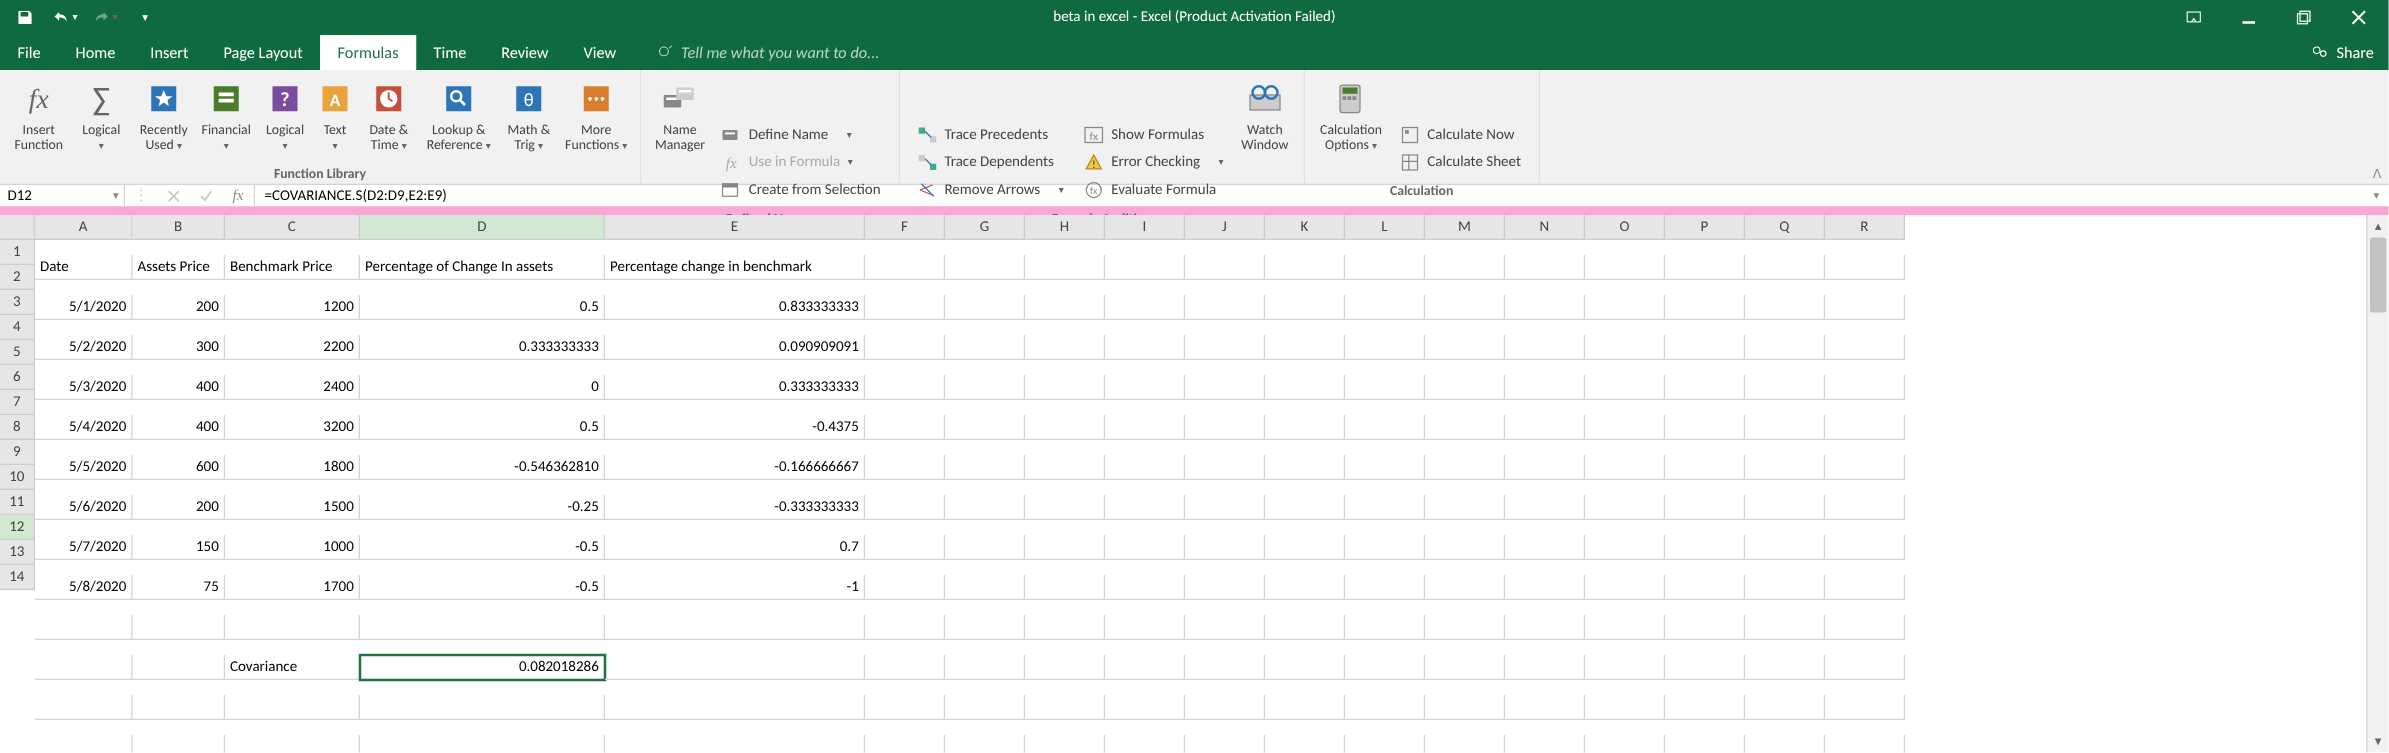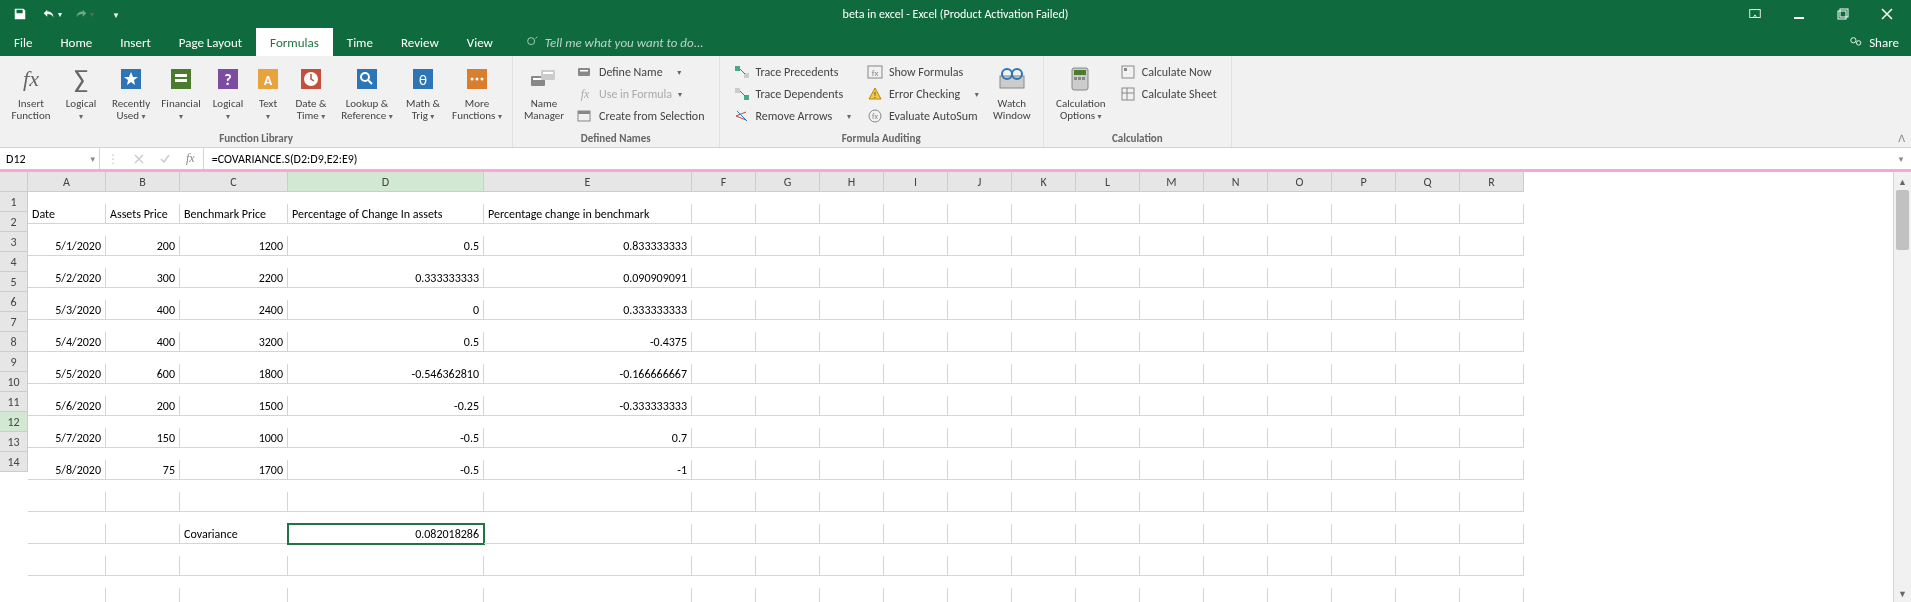--- a/index.html
+++ b/index.html
@@ -27,27 +27,27 @@
 
 
 .ribbon { height: 92px; background: #f1f1f1; border-bottom: 1px solid #d4d4d4; display: flex; }
 .ribbon-group { border-right: 1px solid #e1e1e1; display: flex; flex-direction: column; }
 .ribbon-group-content { flex: 1; display: flex; align-items: flex-start; padding: 4px 6px; }
 .ribbon-group-label { text-align: center; font-size: 11px; color: #666; padding-bottom: 2px; font-weight: bold; }
 .ribbon-btn-lg { display: flex; flex-direction: column; align-items: center; justify-content: flex-start; width: 50px; padding-top: 2px; cursor: pointer; }
 .ribbon-btn-lg .ico { height: 34px; display: flex; align-items: center; justify-content: center; }
 .ribbon-btn-lg .lbl { font-size: 11px; color: #444; text-align: center; line-height: 1.1; margin-top: 2px; }
 .drop-arrow { font-size: 8px; color: #666; }
-.ribbon-col { display: flex; flex-direction: column; gap: 2px; padding: 2px 4px; }
+.ribbon-col { display: flex; flex-direction: column; gap: 2px; padding: 2px 4px; margin-top: 36px; }
 .ribbon-btn-sm { display: flex; align-items: center; gap: 6px; font-size: 12px; color: #444; padding: 2px 4px; cursor: pointer; white-space: nowrap; }
 .ribbon-btn-sm .ico-sm { width: 16px; height: 16px; display: flex; align-items: center; justify-content: center; }
 .ribbon-btn-sm.disabled { color: #aaa; }
 
 
-.formula-bar-row { height: 24px; border-bottom: 3px solid #f9a8d4; display: flex; align-items: stretch; font-size: 12px; }
+.formula-bar-row { height: 24px; border-bottom: 7px solid #f9a8d4; display: flex; align-items: stretch; font-size: 12px; }
 .name-box { width: 100px; border-right: 1px solid #d4d4d4; padding: 0 6px; display: flex; align-items: center; position: relative; }
 .name-box .drop { position: absolute; right: 4px; color: #888; font-size: 9px; }
 .fb-btn { width: 26px; display: flex; align-items: center; justify-content: center; color: #888; cursor: pointer; }
 .fb-btn svg { width: 12px; height: 12px; }
 .fx-label { font-style: italic; font-family: serif; color: #888; padding: 0 8px; display:flex; align-items:center; border-right: 1px solid #d4d4d4;}
 .formula-input { flex: 1; padding: 0 8px; display: flex; align-items: center; }
 .fb-expand { width: 20px; display:flex; align-items:center; justify-content:center; color:#888; font-size:9px;}
 
 
 .grid-area { display: flex; height: calc(602px - 28px - 28px - 92px - 24px); }
@@ -348,21 +348,21 @@
                 <text x="8" y="12" font-size="9" text-anchor="middle" fill="#333">!</text>
               </svg>
             </span><span>Error Checking</span> &nbsp;<span class="drop-arrow">▾</span></div>
         <div class="ribbon-btn-sm">
             <span class="ico-sm">
               <svg width="16" height="16">
                 <circle cx="8" cy="8" r="6" fill="none" stroke="#888"></circle>
                 <text x="8" y="11" font-size="8" text-anchor="middle" fill="#888">fx</text>
               </svg>
             </span>
-            <span>Evaluate AutoSum</span>
+            <span>Evaluate Formula</span>
           </div>
       </div>
       <div class="ribbon-btn-lg">
         <div class="ico">
             <svg width="30" height="26">
               <rect x="3" y="10" width="24" height="12" fill="#ccc" stroke="#888"></rect>
               <circle cx="10" cy="8" r="5" fill="none" stroke="#2e75b6" stroke-width="2"></circle>
               <circle cx="20" cy="8" r="5" fill="none" stroke="#2e75b6" stroke-width="2"></circle>
               <path d="M15 8h0" stroke="#2e75b6"></path>
             </svg>

